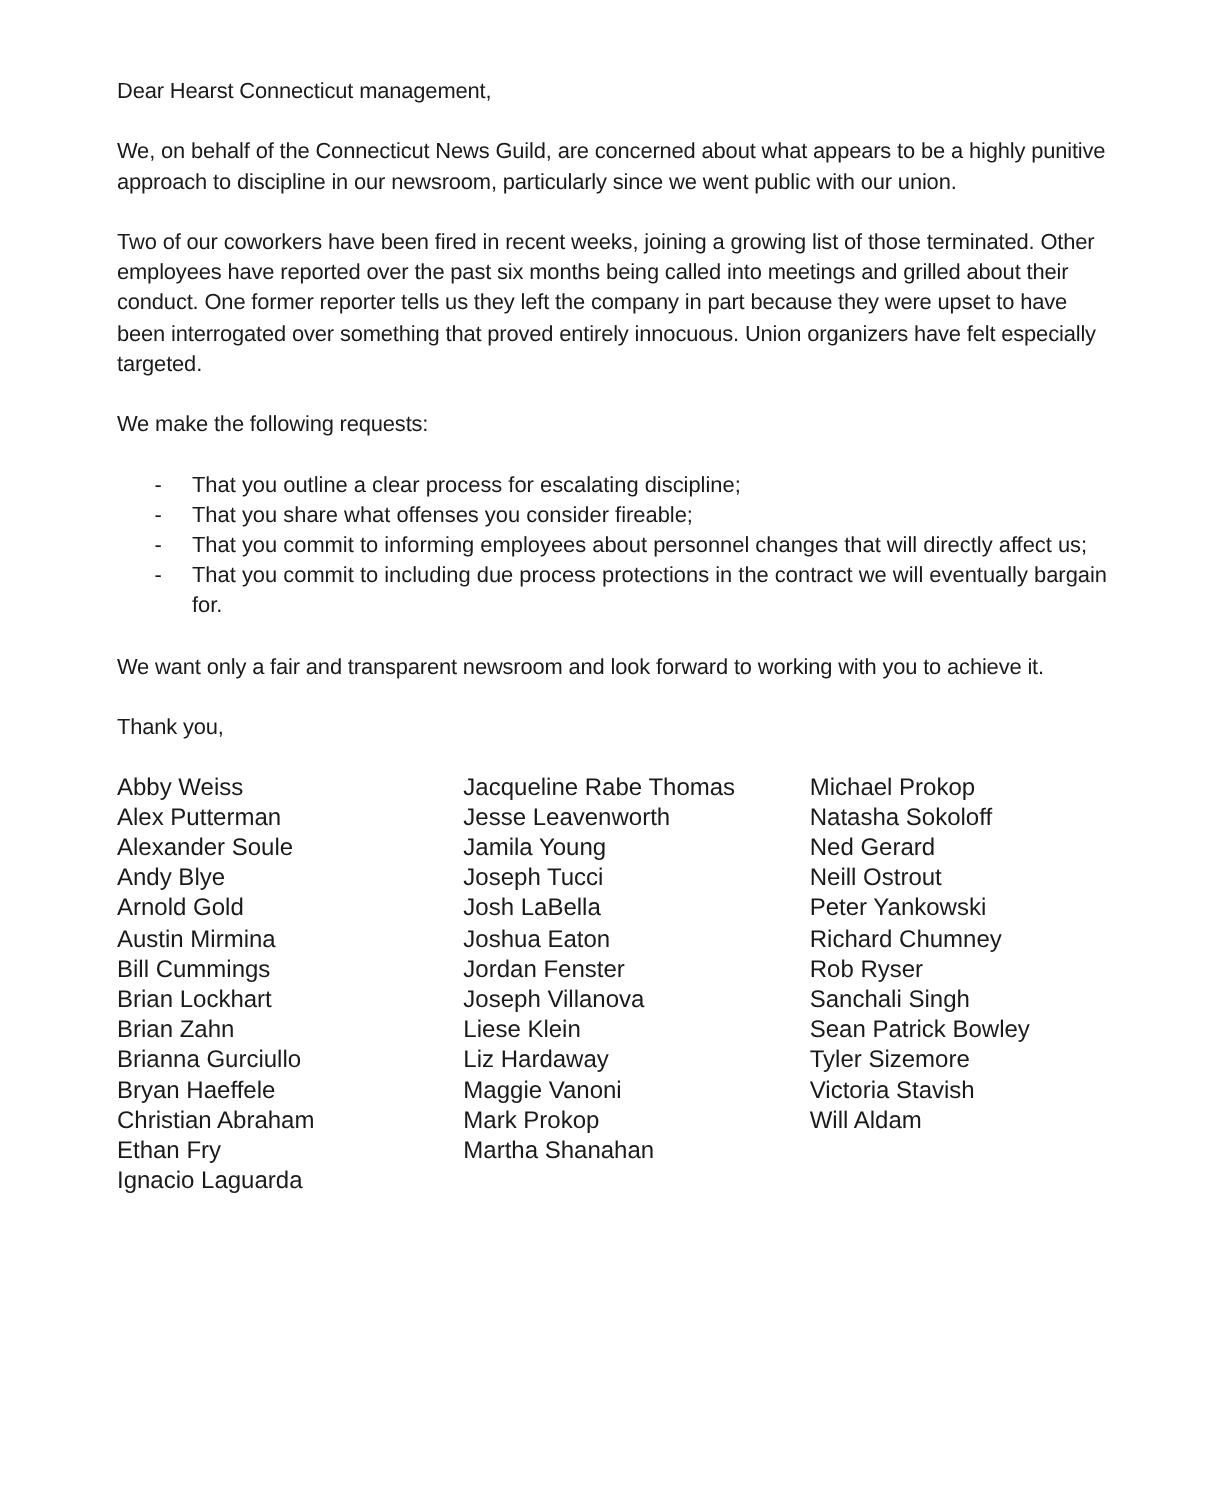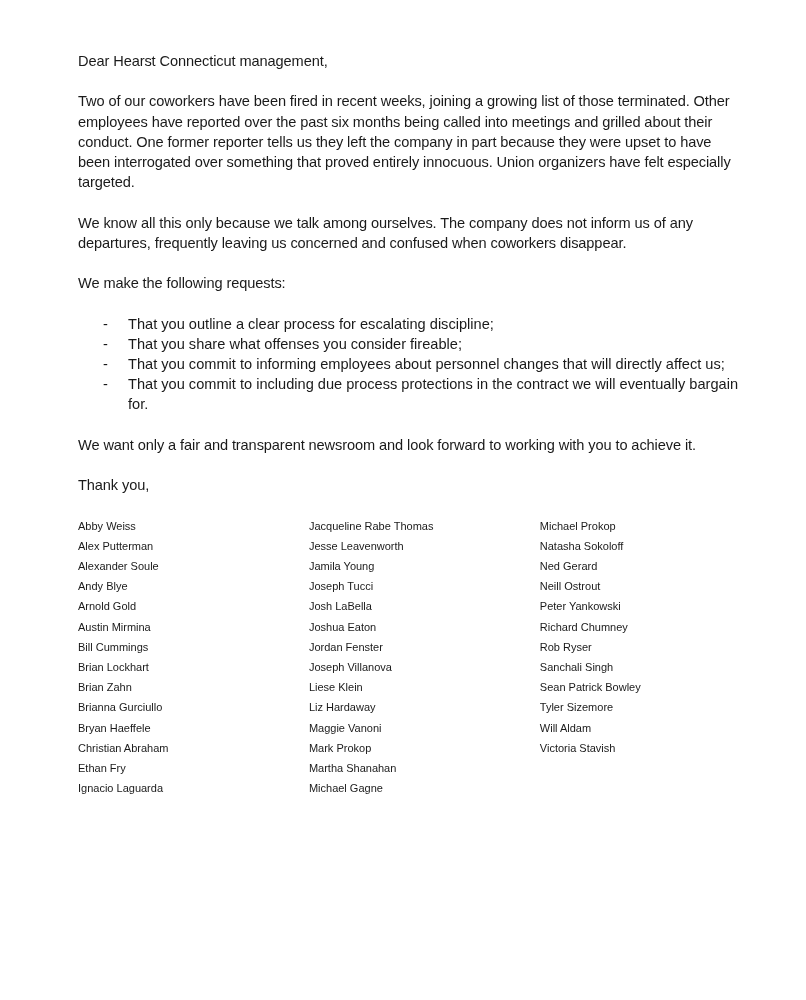--- a/index.html
+++ b/index.html
@@ -39,43 +39,43 @@
     }
     .requests li .dash {
       position: absolute;
       left: 25px;
       top: 0;
     }
     .signatures {
       display: flex;
       margin-top: 20.2px;
       font-family: "Liberation Sans", sans-serif;
-      font-size: 11px;
+      font-size: 16px;
       line-height: 20.2px;
     }
     .sig-col {
       list-style: none;
       margin: 0;
       padding: 0;
     }
     .sig-col.c1 { width: 233px; }
     .sig-col.c2 { width: 233px; }
     .sig-col.c3 { width: 200px; }
   </style>
 </head>
 <body>
 
 <div class="page">
 
   <p class="para">Dear Hearst Connecticut management,</p>
 
+  <p class="para">We, on behalf of the Connecticut News Guild, are concerned about what appears to be a highly punitive approach to discipline in our newsroom, particularly since we went public with our union.</p>
 
   <p class="para">Two of our coworkers have been fired in recent weeks, joining a growing list of those terminated. Other employees have reported over the past six months being called into meetings and grilled about their conduct. One former reporter tells us they left the company in part because they were upset to have been interrogated over something that proved entirely innocuous. Union organizers have felt especially targeted.</p>
 
-  <p class="para">We know all this only because we talk among ourselves. The company does not inform us of any departures, frequently leaving us concerned and confused when coworkers disappear.</p>
 
   <p class="para">We make the following requests:</p>
 
   <ul class="requests">
     <li>
       <span class="dash">-</span>
       <span>That you outline a clear process for escalating discipline;</span>
     </li>
     <li>
       <span class="dash">-</span>
@@ -119,31 +119,30 @@
       <li>Joseph Tucci</li>
       <li>Josh LaBella</li>
       <li>Joshua Eaton</li>
       <li>Jordan Fenster</li>
       <li>Joseph Villanova</li>
       <li>Liese Klein</li>
       <li>Liz Hardaway</li>
       <li>Maggie Vanoni</li>
       <li>Mark Prokop</li>
       <li>Martha Shanahan</li>
-      <li>Michael Gagne</li>
     </ul>
     <ul class="sig-col c3">
       <li>Michael Prokop</li>
       <li>Natasha Sokoloff</li>
       <li>Ned Gerard</li>
       <li>Neill Ostrout</li>
       <li>Peter Yankowski</li>
       <li>Richard Chumney</li>
       <li>Rob Ryser</li>
       <li>Sanchali Singh</li>
       <li>Sean Patrick Bowley</li>
       <li>Tyler Sizemore</li>
+      <li>Victoria Stavish</li>
       <li>Will Aldam</li>
-      <li>Victoria Stavish</li>
     </ul>
   </div>
 
 </div>
 
 </body></html>

